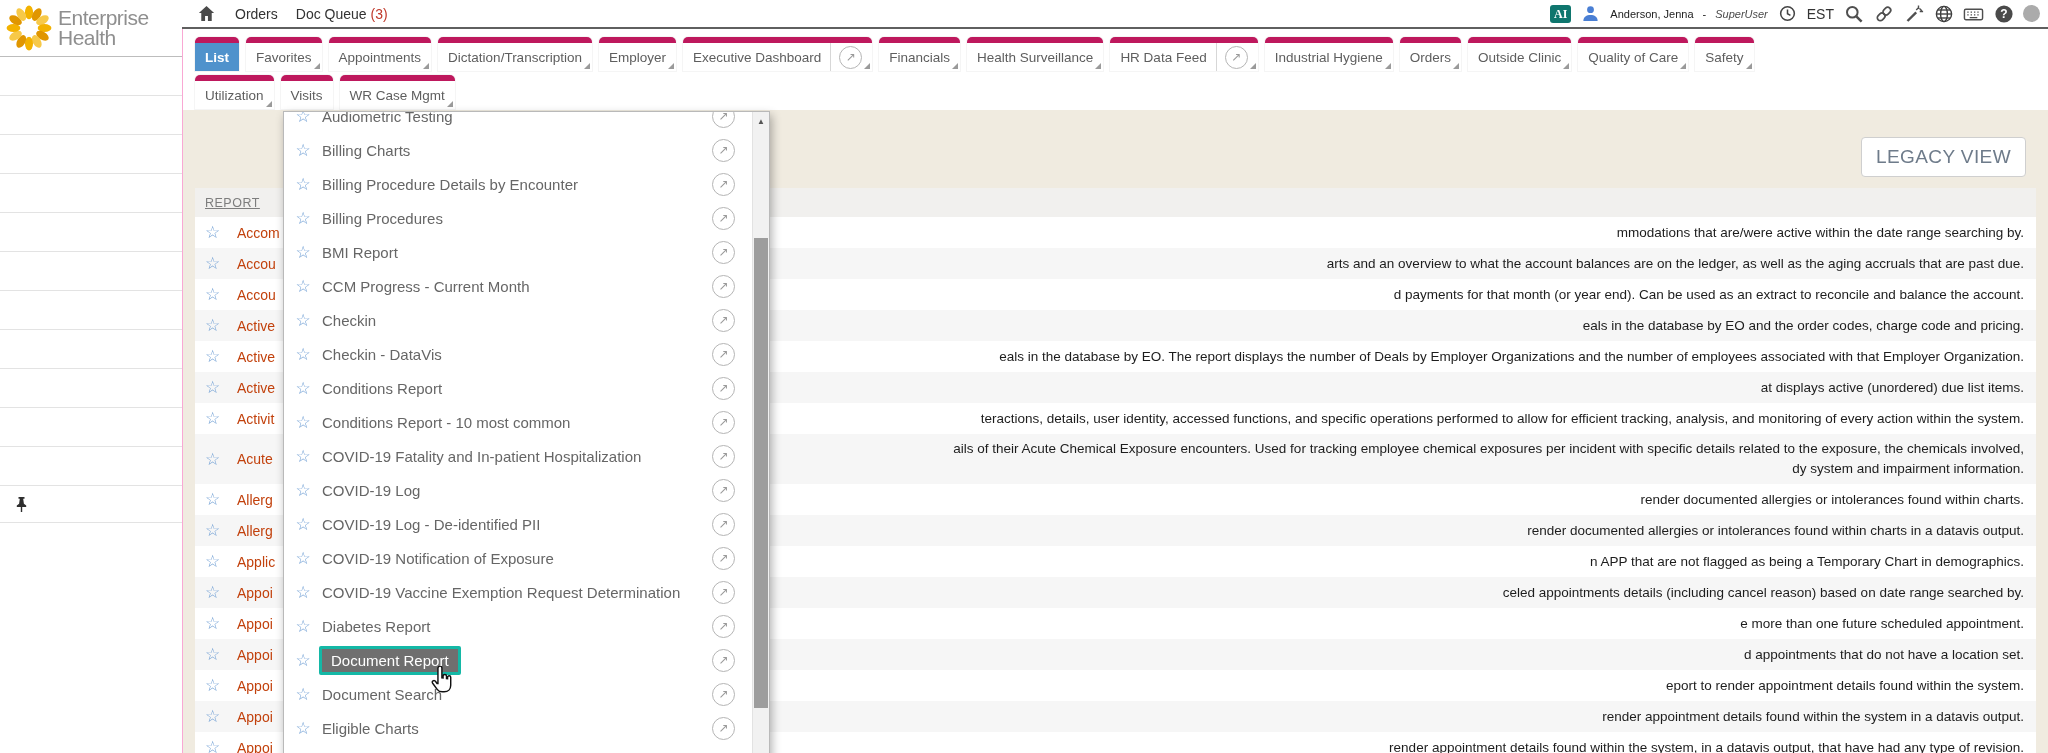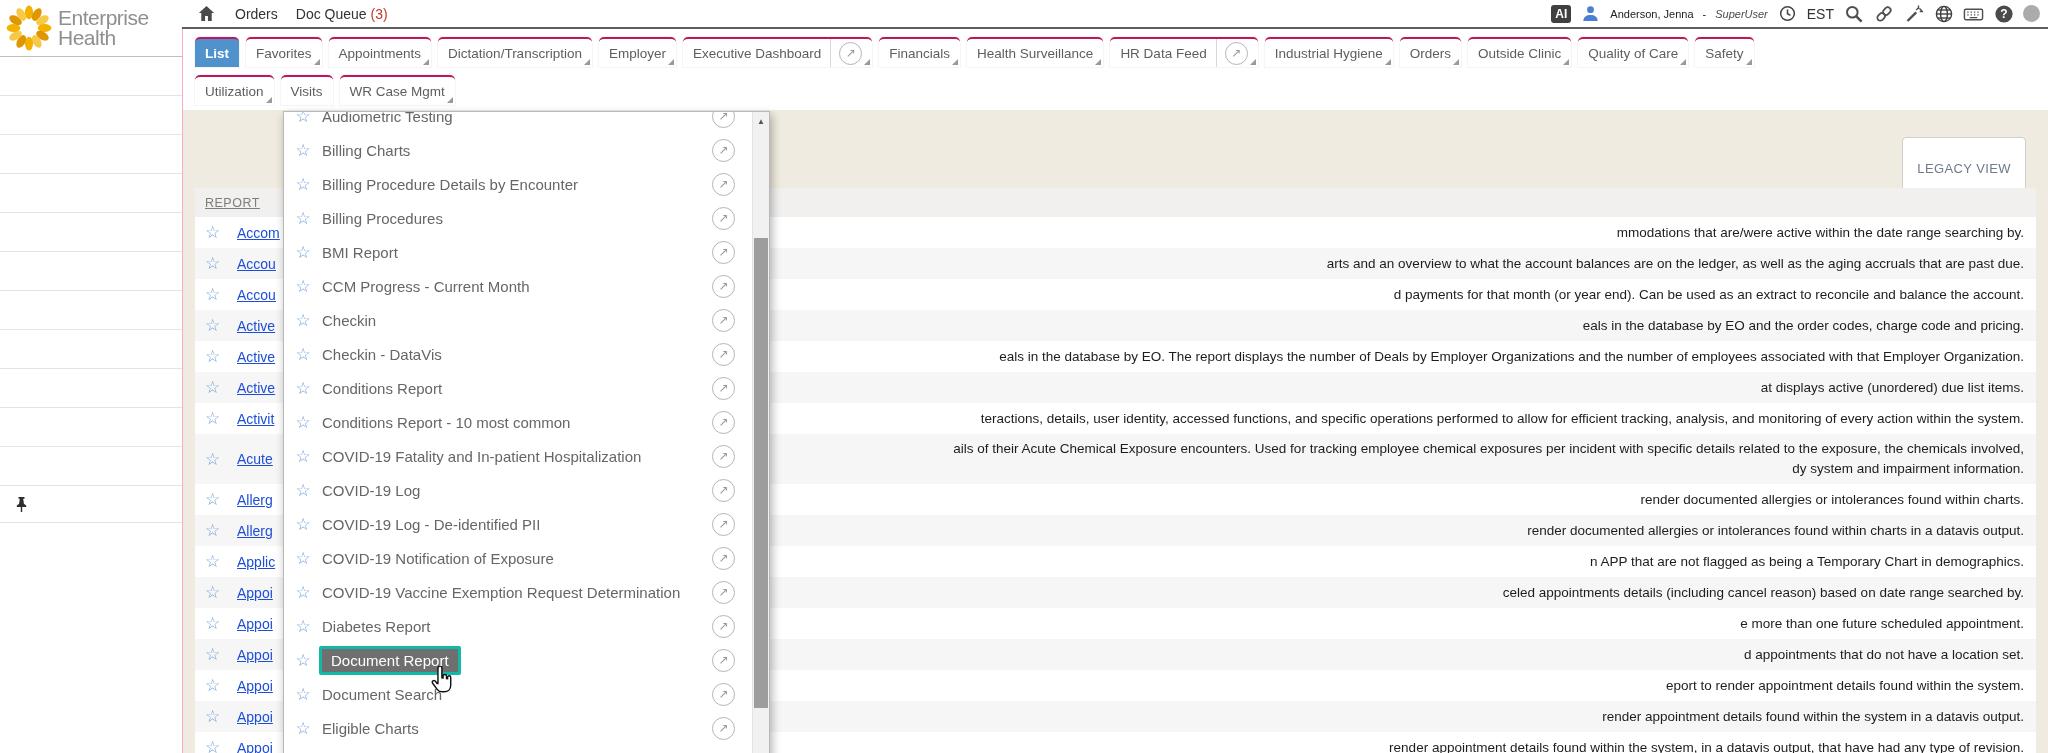--- a/index.html
+++ b/index.html
@@ -11,47 +11,47 @@
   .logo-text{margin-left:6px;color:#8f8f8f;font-size:21px;line-height:20px;letter-spacing:-0.5px;}
   .side-item{height:38px;display:flex;align-items:center;padding-left:17px;font-size:15px;color:#3c3c3c;border-bottom:1px solid #e3e3e3;cursor:pointer;background:#fff;}
   .pin-row{height:36px;display:flex;align-items:center;padding-left:14px;border-bottom:1px solid #e3e3e3;}
 
   
   .topbar{position:absolute;left:182px;top:0;width:1866px;height:29px;background:#fff;border-bottom:2px solid #5f5f5f;display:flex;align-items:center;box-sizing:border-box;z-index:6;}
   .tb-left{display:flex;align-items:center;gap:18px;margin-left:14px;font-size:14px;color:#333;}
   .tb-link{cursor:pointer;}
   .tb-count{color:#c0392b;}
   .tb-right{margin-left:auto;display:flex;align-items:center;gap:9px;margin-right:8px;}
-  .ai-badge{background:#404040;color:#fff;font-weight:bold;font-size:12px;border-radius:3px;padding:2px 4px;line-height:14px;}
+  .ai-badge{background:#0f766e;color:#fff;font-weight:bold;font-size:12px;border-radius:3px;padding:2px 4px;line-height:14px;font-family:Liberation Serif, serif;}
   .tb-user{font-size:11px;color:#222;}
   .tb-role{font-style:italic;color:#4a4a4a;}
   .tb-tz{font-size:14px;color:#333;}
   .tb-ic{width:21px;height:21px;display:flex;align-items:center;justify-content:center;cursor:pointer;}
   .avatar-dot{width:17px;height:17px;border-radius:50%;background:#ababab;}
 
   
   .tabrow{position:absolute;left:195px;display:flex;gap:7px;z-index:7;}
   .tabrow1{top:37px;}
   .tabrow2{top:75px;}
-  .tab{position:relative;background:#fff;border-top:2px solid #be185d;border-radius:5px 5px 0 0;height:28px;display:flex;align-items:center;padding:0 10px;font-size:13.5px;color:#5e5e5e;cursor:pointer;white-space:nowrap;box-shadow:0 0 0 1px rgba(0,0,0,0.04);}
+  .tab{position:relative;background:#fff;border-top:6px solid #be185d;border-radius:5px 5px 0 0;height:28px;display:flex;align-items:center;padding:0 10px;font-size:13.5px;color:#5e5e5e;cursor:pointer;white-space:nowrap;box-shadow:0 0 0 1px rgba(0,0,0,0.04);}
   .tab .fold{position:absolute;right:2px;bottom:2px;width:0;height:0;border-left:6px solid transparent;border-bottom:6px solid #9a9a9a;}
   .tab.active{background:#4f92cc;color:#fff;font-weight:bold;}
   .tab .tab-ext{display:none;margin-left:9px;border-left:1px solid #d7d7d7;padding-left:8px;height:100%;align-items:center;}
   .tab.external .tab-ext{display:flex;}
   .circ{width:21px;height:21px;border:1px solid #b5b5b5;border-radius:50%;color:#9a9a9a;font-size:12px;display:flex;align-items:center;justify-content:center;background:#fff;}
 
   
   .content{position:absolute;left:183px;top:110px;width:1865px;height:643px;background:#f0ebe0;z-index:1;}
-  .legacy-btn{position:absolute;right:22px;top:27px;background:#fff;border:1px solid #cfcfcf;border-radius:4px;color:#6e7b8a;font-size:13px;letter-spacing:0.4px;padding:23px 14px;cursor:pointer;}
+  .legacy-btn{position:absolute;right:22px;top:27px;background:#fff;border:1px solid #cfcfcf;border-radius:4px;color:#6e7b8a;font-size:19px;letter-spacing:0.4px;padding:8px 14px;cursor:pointer;}
   .table{position:absolute;left:12px;top:78px;width:1841px;background:#fff;}
   .thead{height:29px;background:#f1f0ee;display:flex;align-items:center;padding-left:10px;font-size:12.5px;color:#7d7d7d;letter-spacing:0.5px;box-sizing:border-box;text-decoration:underline;}
   .row{display:flex;align-items:center;min-height:31px;}
   .rows .row:nth-child(even){background:#f6f6f6;}
   .cell-star{width:32px;padding-left:10px;color:#76a3d6;font-size:17px;flex:none;cursor:pointer;}
-  .cell-link{width:46px;flex:none;overflow:hidden;white-space:nowrap;font-size:14px;color:#1d4ed8;text-decoration:underline;cursor:pointer;}
+  .cell-link{width:46px;flex:none;overflow:hidden;white-space:nowrap;font-size:14px;color:#c2410c;cursor:pointer;}
   .cell-desc{flex:1;font-size:13.5px;color:#1d1d1d;line-height:20px;padding:5px 12px 5px 0;text-align:right;}
   .desc2:empty{display:none;}
 
   
   .dd{position:absolute;left:283px;top:111px;width:487px;height:660px;background:#fff;border:1px solid #b9b9b9;box-shadow:2px 4px 9px rgba(0,0,0,0.3);z-index:50;overflow:hidden;box-sizing:border-box;}
   .dd-list{margin-top:-13px;}
   .dd-item{position:relative;height:34px;display:flex;align-items:center;padding-left:6px;cursor:pointer;}
   .dd-star{width:26px;color:#76a3d6;font-size:17px;text-align:center;flex:none;cursor:pointer;}
   .dd-label{margin-left:6px;font-size:15px;color:#666;}
   .dd-item.highlighted .dd-label{background:#6f6f6f;color:#fff;border:3px solid #14b8a6;border-radius:2px;padding:3px 9px;margin-left:3px;}

